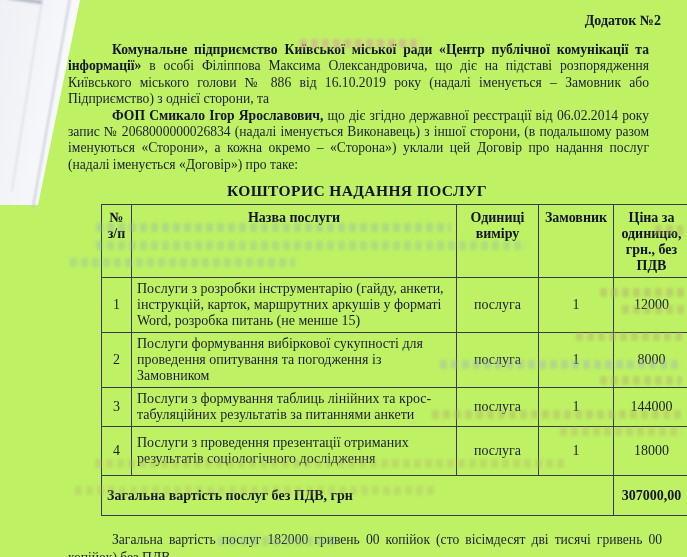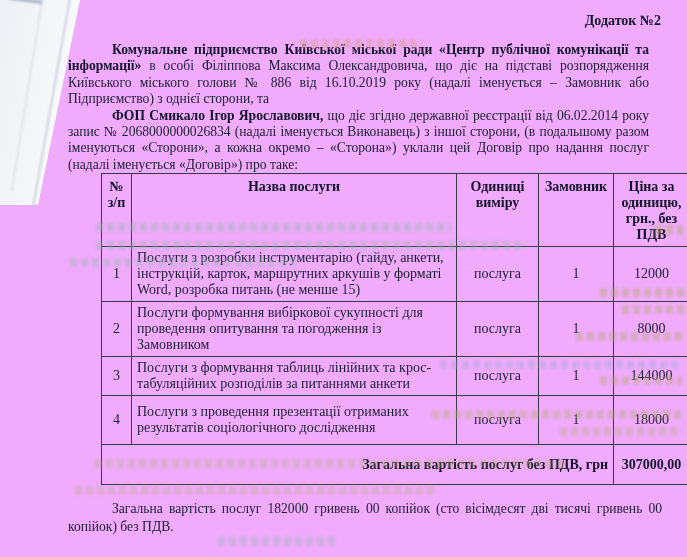--- a/index.html
+++ b/index.html
@@ -1,19 +1,19 @@
 <!DOCTYPE html>
 <html lang="uk"><head>
 <meta charset="utf-8">
 <style>
   html,body{margin:0;padding:0;background:#ffffff;}
   .page{
     position:relative;
     width:687px;height:557px;
-    background:#f0abfc;
+    background:#bef264;
     overflow:hidden;
     font-family:"Liberation Serif","DejaVu Serif",serif;
     color:#1d1d30;
   }
   
   .fold-shadow{
     position:absolute;top:0;left:0;width:90px;height:205px;
     background:linear-gradient(100deg,#eef0f5 0%,#f6f7fa 55%,#fdfdfe 70%);
     clip-path:polygon(0 0,80px 0,38px 205px,0 205px);
   }
@@ -71,21 +71,21 @@
   table.cost th{
     font-weight:bold;text-align:center;vertical-align:top;
     padding-top:5px;line-height:16px;color:#14142a;
   }
   td.num,td.c{text-align:center;vertical-align:middle;}
   td.name{text-align:left;vertical-align:middle;line-height:16px;padding-left:7px;}
   tr.hdr{height:60px;}
   tr.r1{height:52px;} tr.r2{height:37px;} tr.r3{height:39px;} tr.r4{height:49px;}
   tr.total{height:40px;}
   td.total-label{
-    text-align:right;font-weight:bold;vertical-align:middle;
+    font-weight:bold;vertical-align:middle;
     padding-right:9px;color:#14142a;
   }
   td.total-value{text-align:center;font-weight:bold;vertical-align:middle;color:#14142a;}
   
   .footer-par{
     margin:15px 25px 0 68px;
     font-size:13.6px;line-height:18px;
     text-align:justify;text-indent:44px;
   }
 </style>
@@ -113,20 +113,21 @@
   <div class="artifact a-olive" style="left:560px;top:427px;width:122px;height:9px;opacity:.34;"></div>
   <div class="artifact a-olive" style="left:95px;top:459px;width:470px;height:9px;opacity:.3;"></div>
   <div class="artifact a-olive" style="left:75px;top:486px;width:360px;height:9px;opacity:.28;"></div>
   <div class="artifact a-teal" style="left:218px;top:536px;width:118px;height:10px;opacity:.32;"></div>
 
   <div class="appendix">Додаток №2</div>
 
   <p class="intro first"><span class="b">Комунальне підприємство Київської міської ради «Центр публічної комунікації та інформації»</span><span> в особі Філіппова Максима Олександровича, що діє на підставі розпорядження Київського міського голови № 886 від 16.10.2019 року (надалі іменується – Замовник або Підприємство) з однієї сторони, та</span></p>
   <p class="intro"><span class="b">ФОП Смикало Ігор Ярославович,</span><span> що діє згідно державної реєстрації від 06.02.2014 року запис № 2068000000026834   (надалі іменується Виконавець) з іншої сторони, (в подальшому разом іменуються «Сторони», а кожна окремо – «Сторона») уклали цей Договір про надання послуг (надалі іменується «Договір») про таке:</span></p>
 
+  <div class="tbl-title">КОШТОРИС НАДАННЯ ПОСЛУГ</div>
 
   <table class="cost">
     <colgroup>
       <col style="width:30px">
         <col style="width:325px">
         <col style="width:82px">
         <col style="width:75px">
         <col style="width:76px">
     </colgroup>
     <thead>
@@ -148,21 +149,21 @@
       </tr>
       <tr class="r2">
         <td class="num">2</td>
         <td class="name">Послуги формування вибіркової сукупності для проведення опитування та погодження із Замовником</td>
         <td class="c">послуга</td>
         <td class="c">1</td>
         <td class="c">8000</td>
       </tr>
       <tr class="r3">
         <td class="num">3</td>
-        <td class="name">Послуги з формування таблиць лінійних та крос-табуляційних розподілів за питаннями анкети</td>
+        <td class="name">Послуги з формування таблиць лінійних та крос-табуляційних результатів за питаннями анкети</td>
         <td class="c">послуга</td>
         <td class="c">1</td>
         <td class="c">144000</td>
       </tr>
       <tr class="r4">
         <td class="num">4</td>
         <td class="name">Послуги з проведення презентації отриманих результатів соціологічного дослідження</td>
         <td class="c">послуга</td>
         <td class="c">1</td>
         <td class="c">18000</td>

